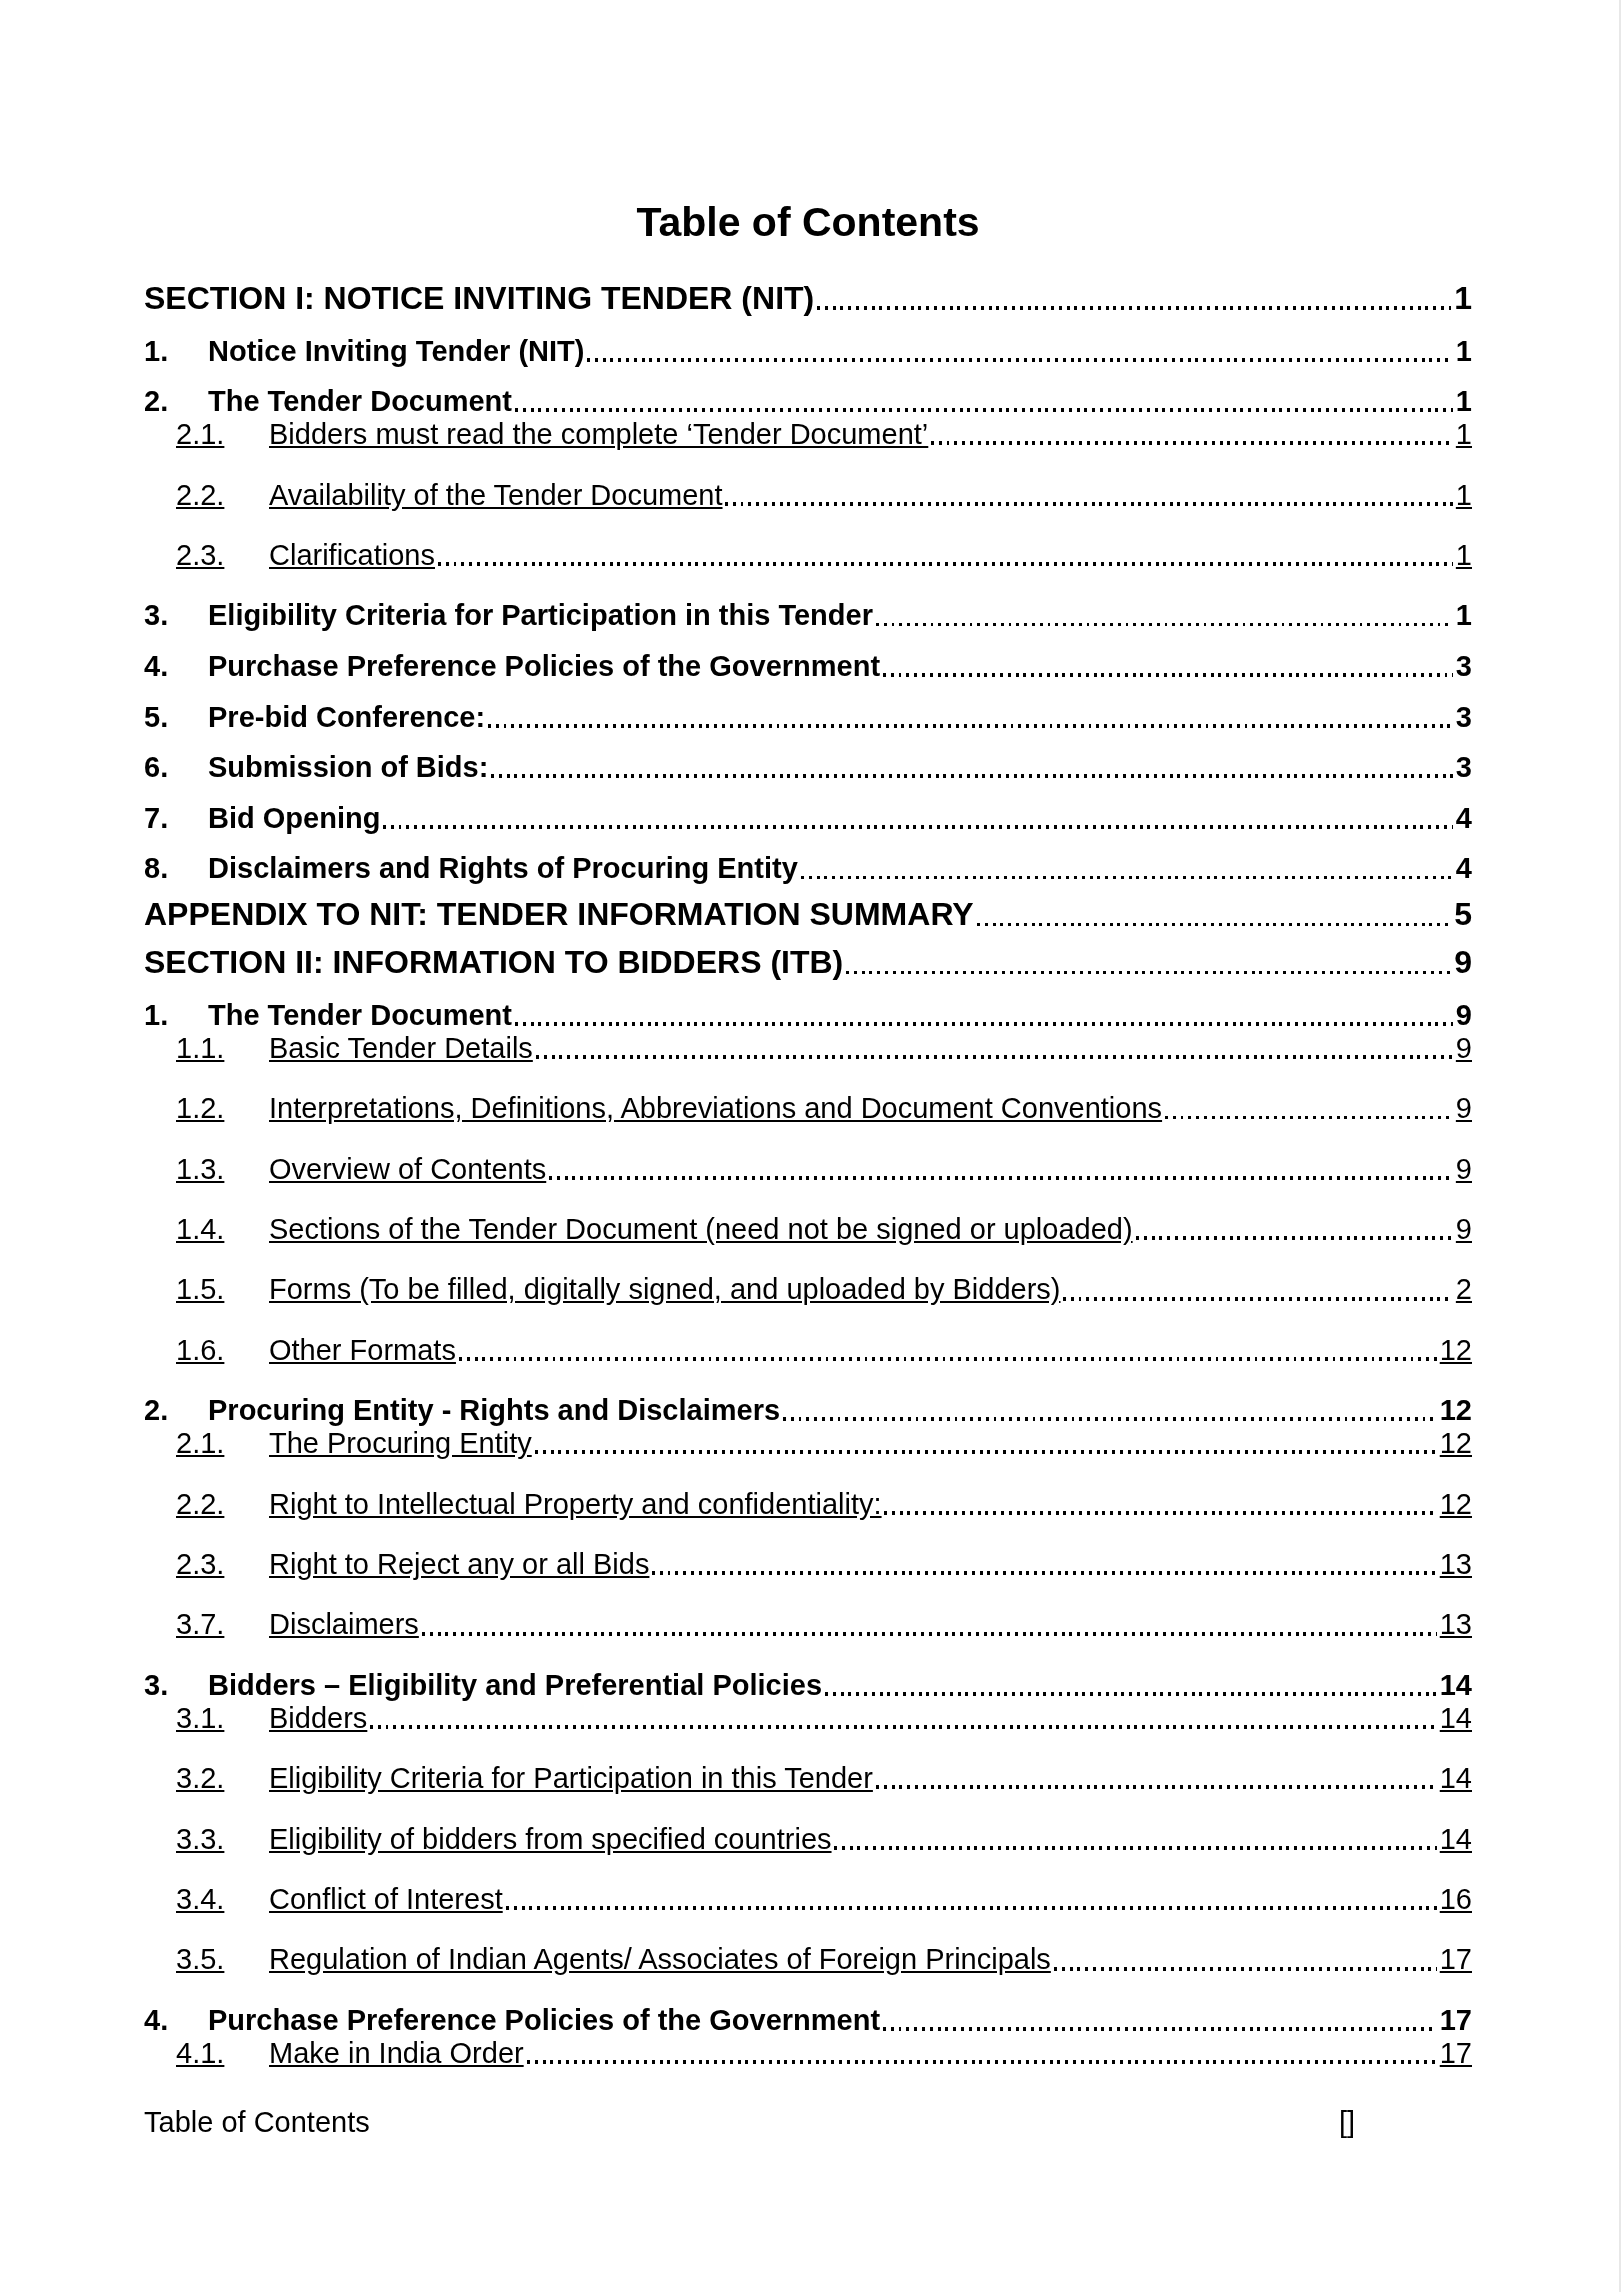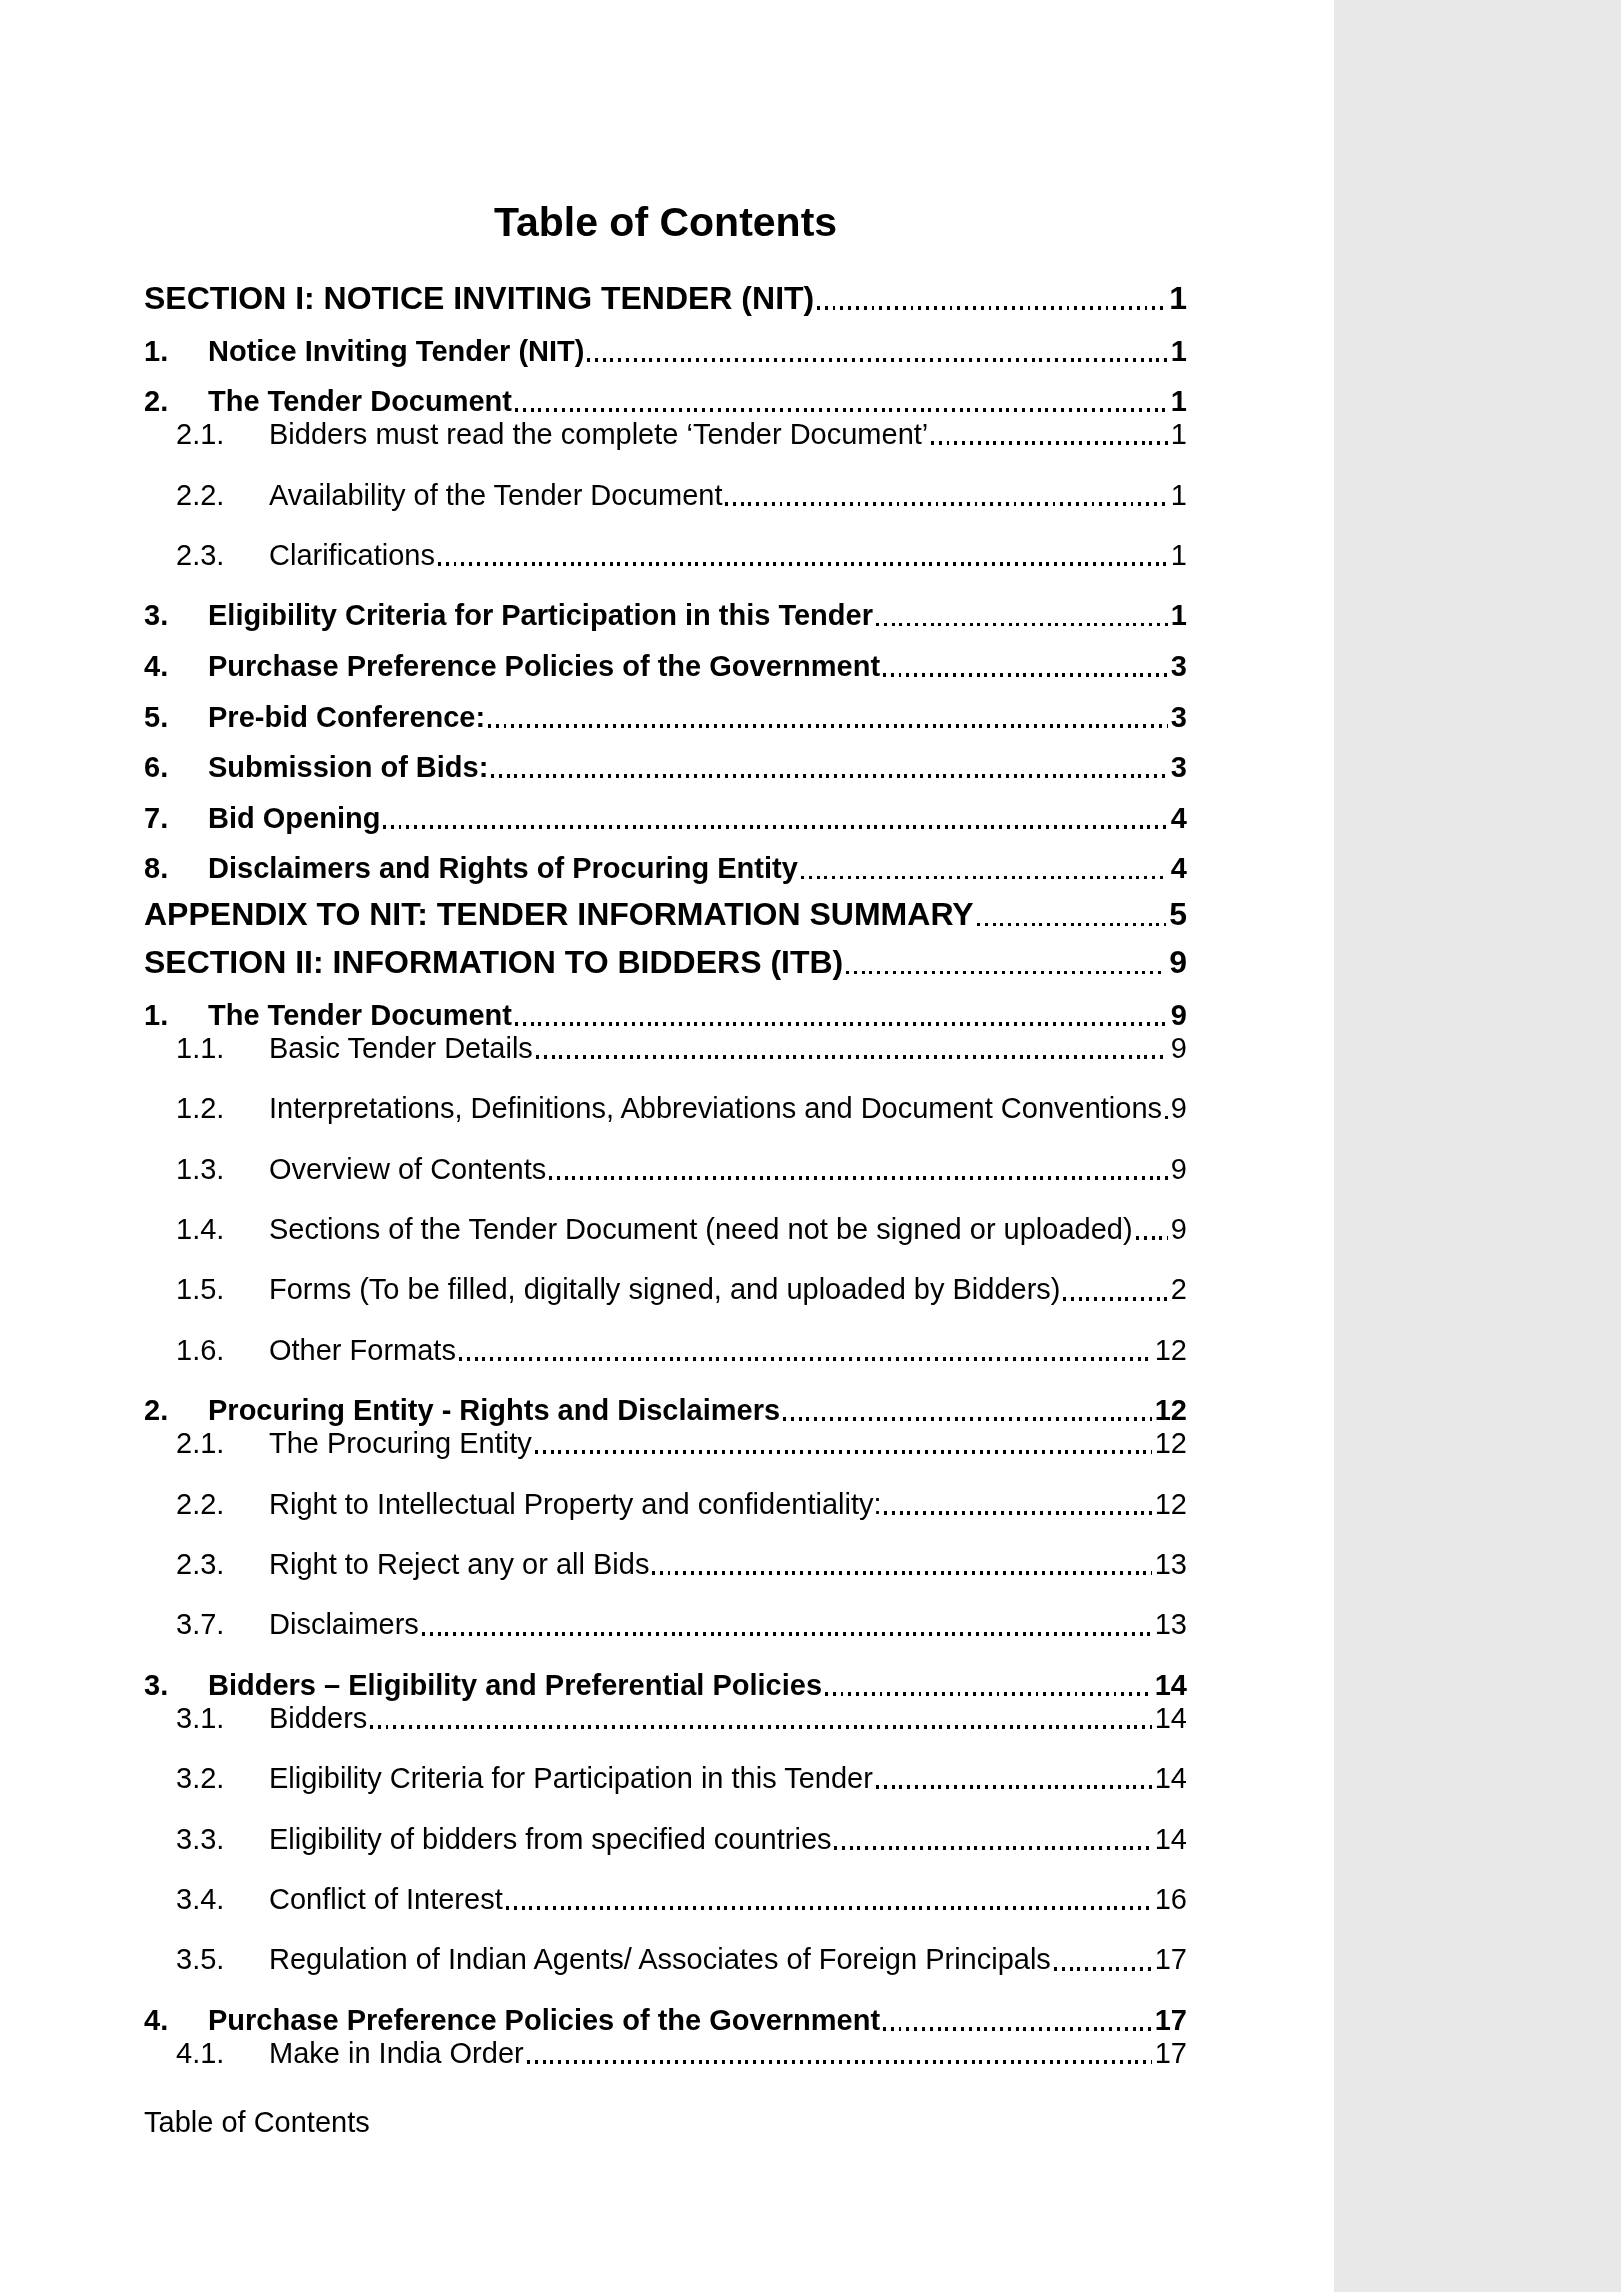--- a/index.html
+++ b/index.html
@@ -6,21 +6,21 @@
   html, body { margin: 0; padding: 0; }
   body {
     width: 1621px;
     height: 2293px;
     background: #e8e8e8;
     font-family: "Liberation Sans", sans-serif;
     color: #000000;
   }
   .page {
     position: relative;
-    width: 1334px;
+    width: 1619px;
     height: 2293px;
     background: #ffffff;
     overflow: hidden;
   }
   .content {
     position: absolute;
     left: 0;
     top: 0;
     width: 100%;
     padding: 198px 147px 0 144px;
@@ -53,21 +53,21 @@
     font-weight: 700;
     font-size: 32px;
     line-height: 37px;
     margin-top: 11px;
   }
   .lvl-section .leader { margin-bottom: 6.9px; }
 
   .lvl-1 { font-weight: 700; margin-top: 17.6px; }
   .lvl-1 .num { width: 64px; }
 
-  .lvl-2 { font-weight: 400; margin-bottom: 27.4px; padding-left: 32px; }
+  .lvl-2 { font-weight: 400; margin-bottom: 27.4px; padding-left: 32px; text-decoration: underline; }
   .lvl-2 .num { width: 93px; }
 
   .footer {
     position: absolute;
     left: 0;
     top: 2105px;
     width: 100%;
     font-size: 29px;
     line-height: 35px;
     font-weight: 400;

